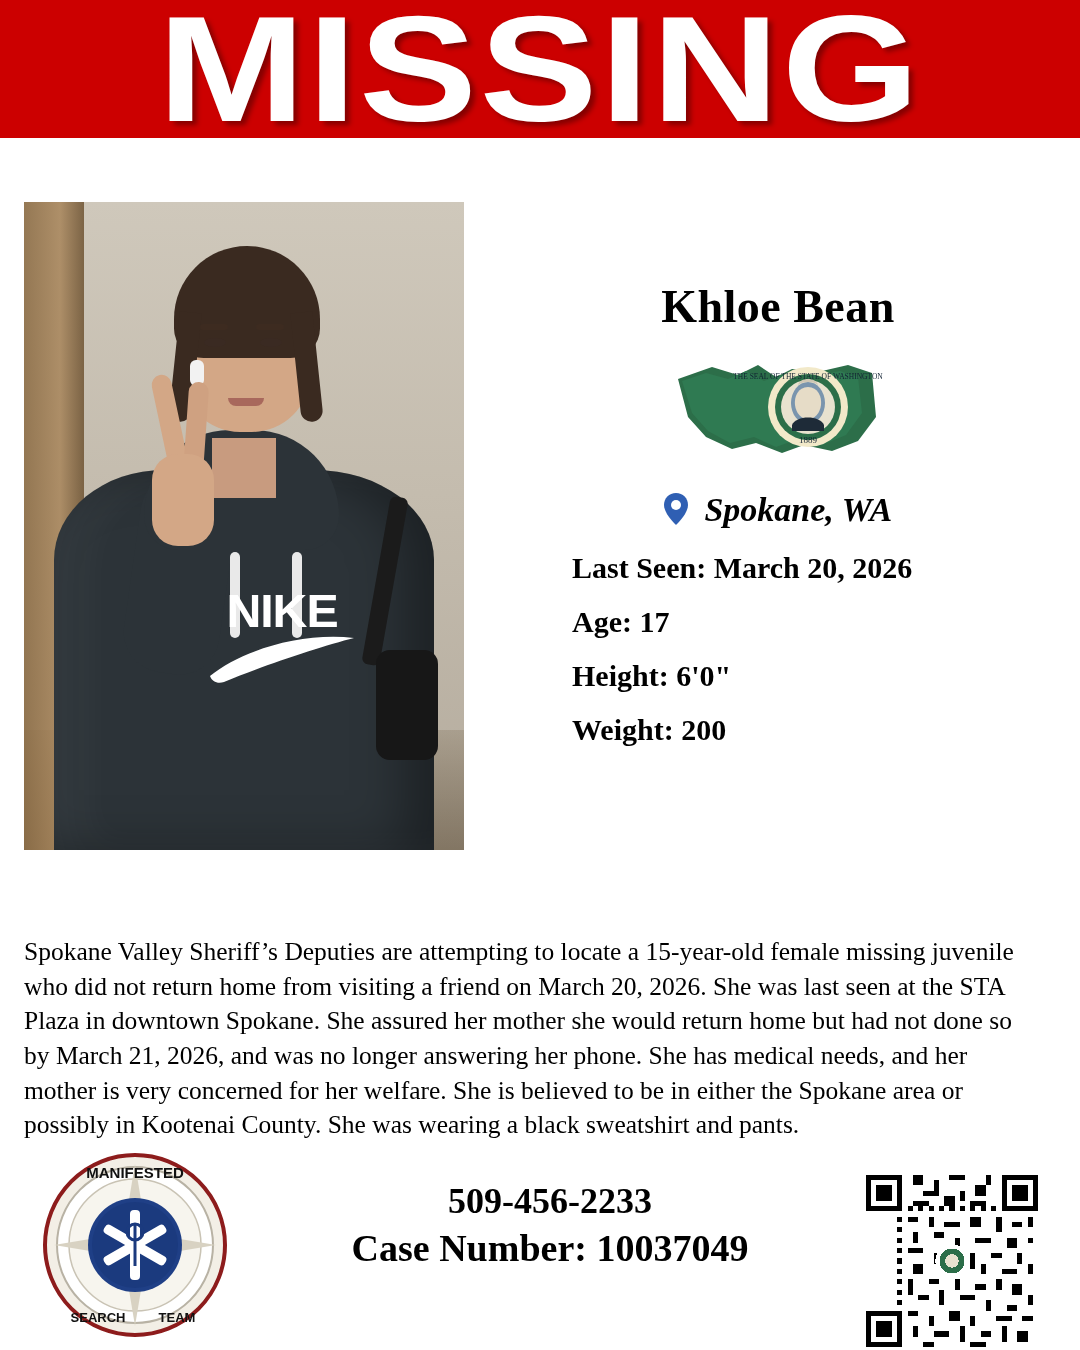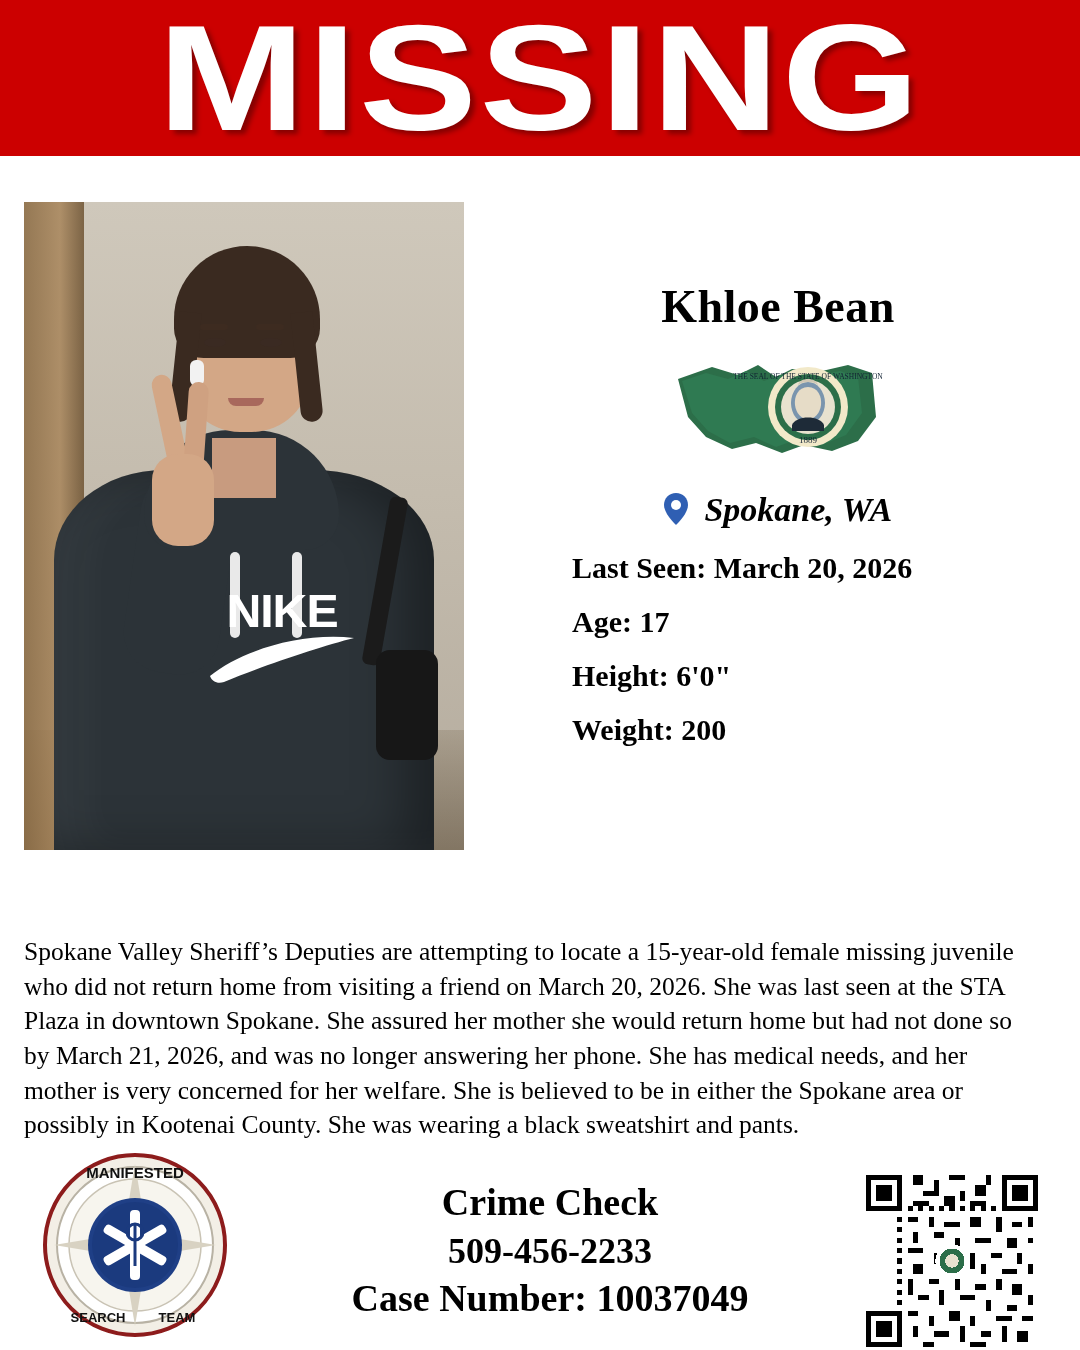--- a/index.html
+++ b/index.html
@@ -16,21 +16,21 @@
     position: relative;
     overflow: hidden;
   }
 
   
   .banner {
     position: absolute;
     left: 0;
     top: 0;
     width: 1080px;
-    height: 156px;
+    height: 138px;
     background: #cc0000;
     display: flex;
     align-items: center;
     justify-content: center;
   }
   .banner-title {
     font-family: "Liberation Sans", sans-serif;
     font-weight: bold;
     font-size: 150px;
     letter-spacing: 2px;
@@ -459,21 +459,20 @@
   <g stroke="#1b3a7e" stroke-width="3" fill="none">
     <path d="M93 72 v42"></path>
     <path d="M85 80 a8 8 0 0 1 16 0 a8 8 0 0 1 -16 0"></path>
   </g>
   <text x="93" y="26" text-anchor="middle" font-family="Liberation Sans, sans-serif" font-size="15" font-weight="bold" fill="#111">MANIFESTED</text>
   <text x="56" y="170" text-anchor="middle" font-family="Liberation Sans, sans-serif" font-size="13" font-weight="bold" fill="#111">SEARCH</text>
   <text x="135" y="170" text-anchor="middle" font-family="Liberation Sans, sans-serif" font-size="13" font-weight="bold" fill="#111">TEAM</text>
 </svg>
 
 <div class="contact">
-  <div class="title">Crime Check</div>
   <div class="phone">509-456-2233</div>
   <div class="case">Case Number: 10037049</div>
 </div>
 
 <svg class="qr" viewBox="0 0 33 33" shape-rendering="crispEdges">
   <rect width="33" height="33" fill="#ffffff"></rect>
   <g fill="#000000">
 
     <rect x="0" y="0" width="7" height="1"></rect>
       <rect x="0" y="6" width="7" height="1"></rect>

